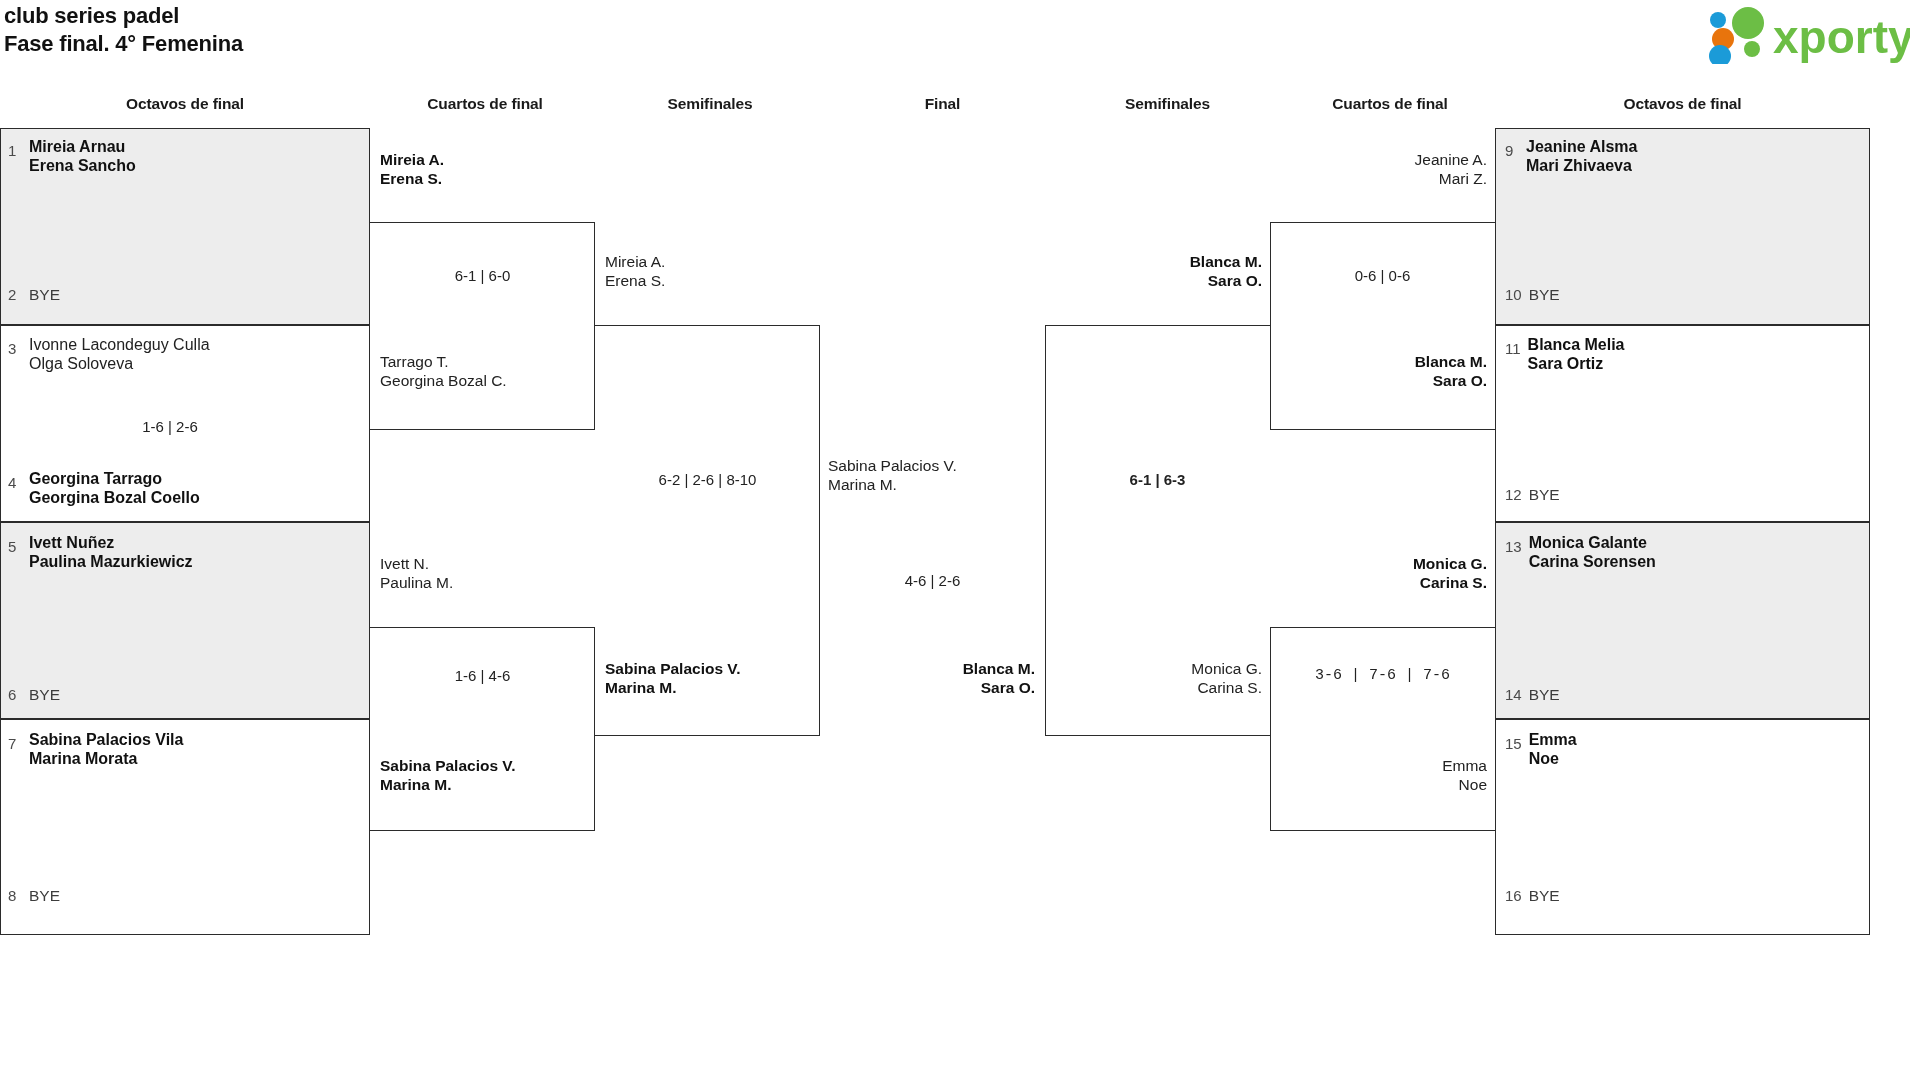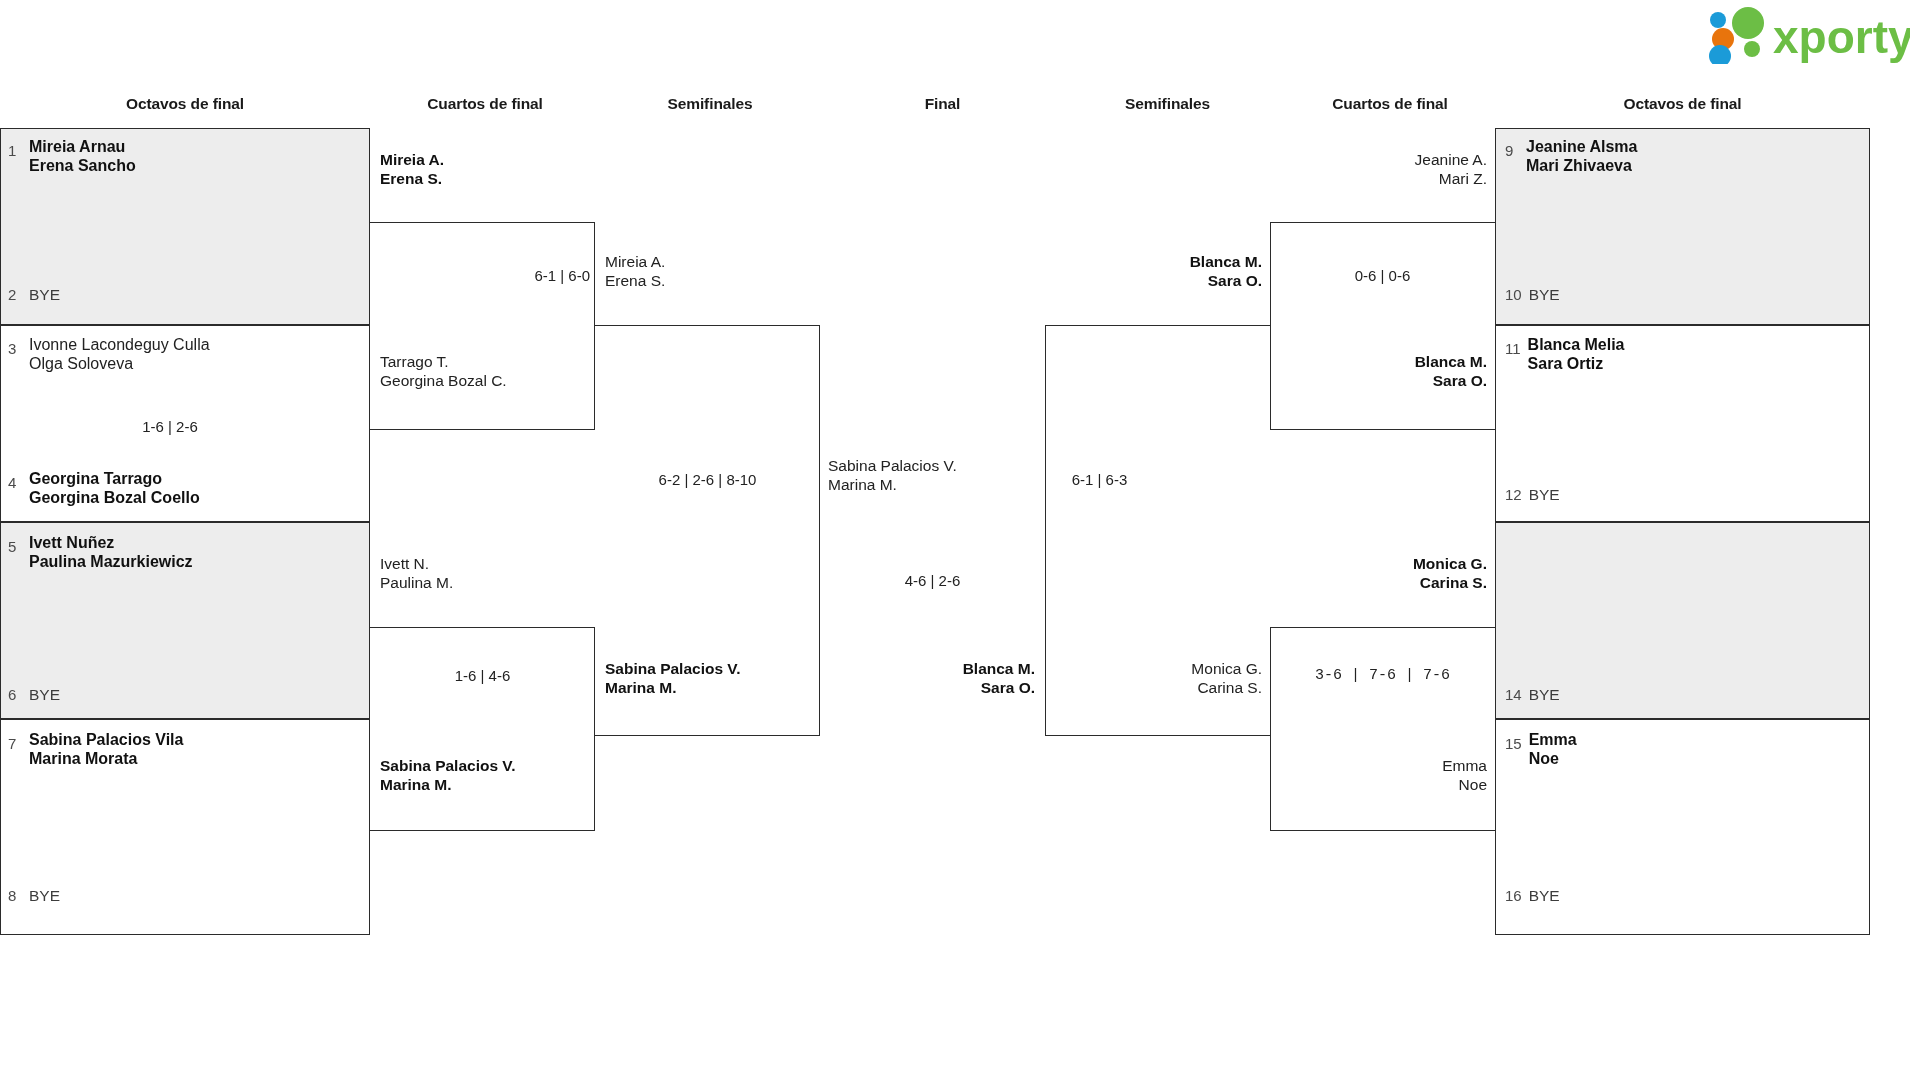--- a/index.html
+++ b/index.html
@@ -58,20 +58,24 @@
   .score {
     position: absolute; font-size: 15px; color: #222; white-space: nowrap;
     text-align: center; font-weight: normal;
   }
 </style>
 </head>
 <body>
 
 <div id="root">
 
+  <div class="title-block">
+    <div class="title-line">club series padel</div>
+    <div class="title-line">Fase final. 4° Femenina</div>
+  </div>
 
   <div class="logo">
     <svg width="205" height="58" viewBox="0 0 205 58" xmlns="http://www.w3.org/2000/svg" aria-hidden="true">
       <g>
         <circle cx="13" cy="14" r="8" fill="#1b9bd8"></circle>
         <circle cx="43" cy="17" r="16" fill="#6cbe45"></circle>
         <circle cx="18" cy="33" r="11" fill="#e8740c"></circle>
         <circle cx="47" cy="43" r="8" fill="#6cbe45"></circle>
         <circle cx="15" cy="50" r="11" fill="#1b9bd8"></circle>
       </g>
@@ -138,21 +142,21 @@
     <span class="num">8</span>
     <span class="names bye">BYE</span>
   </div>
 
   <div class="obox open-left" style="left:370px; top:222px; width:225px; height:208px;"></div>
   <div class="obox open-left" style="left:370px; top:627px; width:225px; height:204px;"></div>
 
   <div class="team win" style="left:380px; top:151px; width:210px;">
     <span>Mireia A.</span><br><span>Erena S.</span>
   </div>
-  <div class="score" style="left:375px; top:267px; width:215px;text-align:right;">6-1 | 6-0</div>
+  <div class="score" style="left:375px; top:267px; width:215px;">6-1 | 6-0</div>
   <div class="team lose" style="left:380px; top:353px; width:215px;">
     <span>Tarrago T.</span><br><span>Georgina Bozal C.</span>
   </div>
 
   <div class="team lose" style="left:380px; top:555px; width:210px;">
     <span>Ivett N.</span><br><span>Paulina M.</span>
   </div>
   <div class="score" style="left:375px; top:667px; width:215px;">1-6 | 4-6</div>
   <div class="team win" style="left:380px; top:757px; width:215px;">
     <span>Sabina Palacios V.</span><br><span>Marina M.</span>
@@ -174,21 +178,21 @@
   <div class="score" style="left:825px; top:572px; width:215px;">4-6 | 2-6</div>
   <div class="team win ralign" style="left:828px; top:660px; width:207px;">
     <span>Blanca M.</span><br><span>Sara O.</span>
   </div>
 
   <div class="obox open-right" style="left:1045px; top:325px; width:225px; height:411px;"></div>
 
   <div class="team win ralign" style="left:1050px; top:253px; width:212px;">
     <span>Blanca M.</span><br><span>Sara O.</span>
   </div>
-  <div class="score" style="left:992px; top:471px; width:215px;">6-1 | 6-3</div>
+  <div class="score" style="left:1050px; top:471px; width:215px;font-weight:bold;">6-1 | 6-3</div>
   <div class="team lose ralign" style="left:1050px; top:660px; width:212px;">
     <span>Monica G.</span><br><span>Carina S.</span>
   </div>
 
   <div class="obox open-right" style="left:1270px; top:222px; width:225px; height:208px;"></div>
   <div class="obox open-right" style="left:1270px; top:627px; width:225px; height:204px;"></div>
 
   <div class="team lose ralign" style="left:1275px; top:151px; width:212px;">
     <span>Jeanine A.</span><br><span>Mari Z.</span>
   </div>
@@ -225,20 +229,26 @@
     <span class="num">11</span>
     <span class="names win">
       <span>Blanca Melia</span><br><span>Sara Ortiz</span>
     </span>
   </div>
   <div class="seed bye-row" style="left:1505px; top:486px; width:360px;">
     <span class="num">12</span>
     <span class="names bye">BYE</span>
   </div>
 
+  <div class="seed" style="left:1505px; top:534px; width:360px;">
+    <span class="num">13</span>
+    <span class="names win">
+      <span>Monica Galante</span><br><span>Carina Sorensen</span>
+    </span>
+  </div>
   <div class="seed bye-row" style="left:1505px; top:686px; width:360px;">
     <span class="num">14</span>
     <span class="names bye">BYE</span>
   </div>
 
   <div class="seed" style="left:1505px; top:731px; width:360px;">
     <span class="num">15</span>
     <span class="names win">
       <span>Emma</span><br><span>Noe</span>
     </span>

